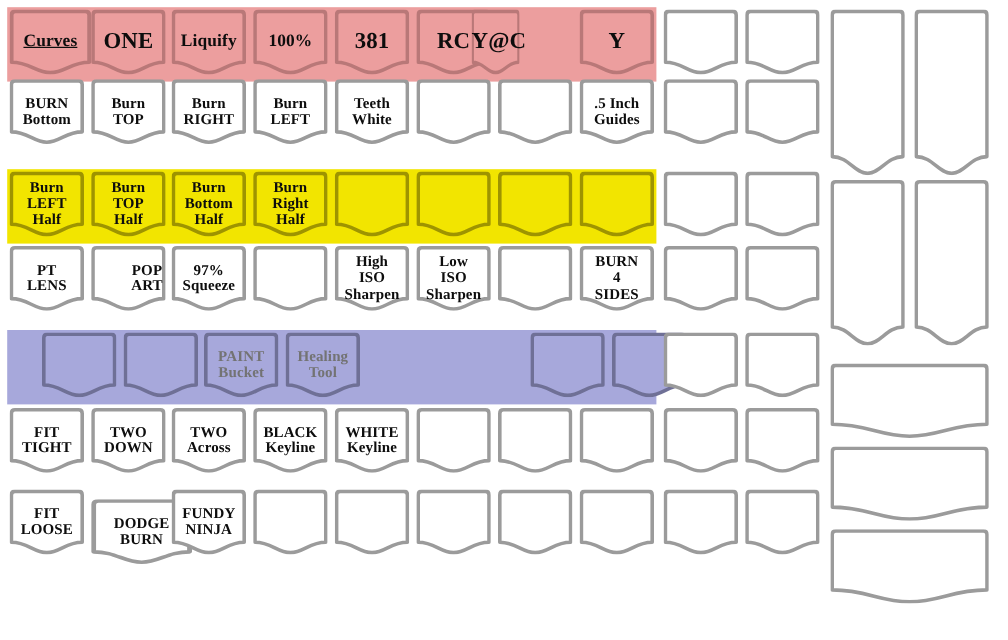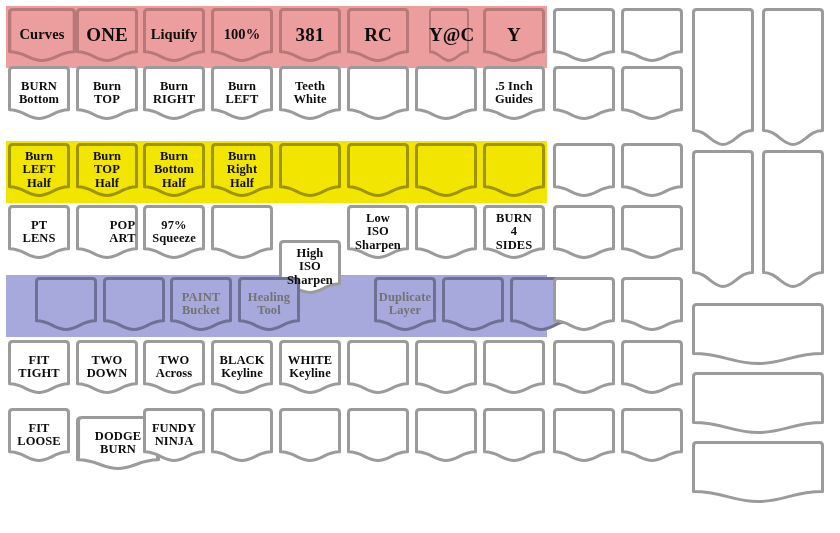--- a/index.html
+++ b/index.html
@@ -64,21 +64,21 @@
   .lbl-md { font-size: 14.5px; }
   .lbl-lg { font-size: 19px; }
 </style>
 </head>
 <body>
 
 <div id="board">
     <div class="band" style="top: 6px; height: 62px; background: rgb(236, 158, 158);"></div>
     <div class="band" style="top: 141px; height: 62px; background: rgb(242, 229, 0);"></div>
     <div class="band" style="top: 275px; height: 62px; background: rgb(167, 168, 219);"></div>
-    <div class="tag lbl-md r-pink" style="left: 8px; top: 8px; width: 68px; height: 54px;">
+    <div class="tag lbl-md r-pink" style="left: 8px; top: 8px; width: 68px; height: 54px; text-decoration: underline;">
       <span class="shape">
         <svg viewBox="0 0 62 54" preserveAspectRatio="none">
           <path d="M 1.5 4.5 Q 1.5 1.5 4.5 1.5 L 57.5 1.5 Q 60.5 1.5 60.5 4.5 L 60.5 43.86 C 46.86 43.86 41.900000000000006 52.5 31 52.5 C 20.099999999999998 52.5 15.14 43.86 1.5 43.86 Z" fill="#EC9E9E" stroke="#B97878" stroke-width="3" stroke-linejoin="round"></path>
         </svg>
       </span>
       <span class="inner">Curves</span>
     </div>
     <div class="tag lbl-md r-pink" style="left: 143px; top: 8px; width: 62px; height: 54px;">
       <span class="shape">
         <svg viewBox="0 0 62 54" preserveAspectRatio="none">
@@ -112,21 +112,21 @@
       <span class="inner">381</span>
     </div>
     <div class="tag lbl-lg r-pink" style="left: 347px; top: 8px; width: 62px; height: 54px;">
       <span class="shape">
         <svg viewBox="0 0 62 54" preserveAspectRatio="none">
           <path d="M 1.5 4.5 Q 1.5 1.5 4.5 1.5 L 57.5 1.5 Q 60.5 1.5 60.5 4.5 L 60.5 43.86 C 46.86 43.86 41.900000000000006 52.5 31 52.5 C 20.099999999999998 52.5 15.14 43.86 1.5 43.86 Z" fill="#EC9E9E" stroke="#B97878" stroke-width="3" stroke-linejoin="round"></path>
         </svg>
       </span>
       <span class="inner">RC</span>
     </div>
-    <div class="tag lbl-lg r-pink" style="left: 429px; top: 8px; width: 40px; height: 54px;">
+    <div class="tag lbl-lg r-pink" style="left: 393px; top: 8px; width: 40px; height: 54px;">
       <span class="shape">
         <svg viewBox="0 0 62 54" preserveAspectRatio="none">
           <path d="M 1.5 4.5 Q 1.5 1.5 4.5 1.5 L 57.5 1.5 Q 60.5 1.5 60.5 4.5 L 60.5 43.86 C 46.86 43.86 41.900000000000006 52.5 31 52.5 C 20.099999999999998 52.5 15.14 43.86 1.5 43.86 Z" fill="#EC9E9E" stroke="#B97878" stroke-width="3" stroke-linejoin="round"></path>
         </svg>
       </span>
       <span class="inner">Y@C</span>
     </div>
     <div class="tag lbl-lg r-pink" style="left: 483px; top: 8px; width: 62px; height: 54px;">
       <span class="shape">
         <svg viewBox="0 0 62 54" preserveAspectRatio="none">
@@ -336,21 +336,21 @@
       <span class="inner">97%<br>Squeeze</span>
     </div>
     <div class="tag lbl-sm r-white" style="left: 211px; top: 205px; width: 62px; height: 54px;">
       <span class="shape">
         <svg viewBox="0 0 62 54" preserveAspectRatio="none">
           <path d="M 1.5 4.5 Q 1.5 1.5 4.5 1.5 L 57.5 1.5 Q 60.5 1.5 60.5 4.5 L 60.5 43.86 C 46.86 43.86 41.900000000000006 52.5 31 52.5 C 20.099999999999998 52.5 15.14 43.86 1.5 43.86 Z" fill="#FFFFFF" stroke="#9B9B9B" stroke-width="3" stroke-linejoin="round"></path>
         </svg>
       </span>
       <span class="inner"></span>
     </div>
-    <div class="tag lbl-sm r-white" style="left: 279px; top: 205px; width: 62px; height: 54px; margin-top: 35px;">
+    <div class="tag lbl-sm r-white" style="left: 279px; top: 205px; width: 62px; height: 54px;">
       <span class="shape">
         <svg viewBox="0 0 62 54" preserveAspectRatio="none">
           <path d="M 1.5 4.5 Q 1.5 1.5 4.5 1.5 L 57.5 1.5 Q 60.5 1.5 60.5 4.5 L 60.5 43.86 C 46.86 43.86 41.900000000000006 52.5 31 52.5 C 20.099999999999998 52.5 15.14 43.86 1.5 43.86 Z" fill="#FFFFFF" stroke="#9B9B9B" stroke-width="3" stroke-linejoin="round"></path>
         </svg>
       </span>
       <span class="inner">High<br>ISO<br>Sharpen</span>
     </div>
     <div class="tag lbl-sm r-white" style="left: 347px; top: 205px; width: 62px; height: 54px;">
       <span class="shape">
         <svg viewBox="0 0 62 54" preserveAspectRatio="none">
@@ -415,28 +415,20 @@
       </span>
       <span class="inner">PAINT<br>Bucket</span>
     </div>
     <div class="tag lbl-sm r-purple" style="left: 211px; top: 277px; width: 62px; height: 54px;">
       <span class="shape">
         <svg viewBox="0 0 62 54" preserveAspectRatio="none">
           <path d="M 1.5 4.5 Q 1.5 1.5 4.5 1.5 L 57.5 1.5 Q 60.5 1.5 60.5 4.5 L 60.5 43.86 C 46.86 43.86 41.900000000000006 52.5 31 52.5 C 20.099999999999998 52.5 15.14 43.86 1.5 43.86 Z" fill="#A7A8DB" stroke="#6F7096" stroke-width="3" stroke-linejoin="round"></path>
         </svg>
       </span>
       <span class="inner">Healing<br>Tool</span>
-    </div>
-    <div class="tag lbl-sm r-purple" style="left: 347px; top: 277px; width: 62px; height: 54px;">
-      <span class="shape">
-        <svg viewBox="0 0 62 54" preserveAspectRatio="none">
-          <path d="M 1.5 4.5 Q 1.5 1.5 4.5 1.5 L 57.5 1.5 Q 60.5 1.5 60.5 4.5 L 60.5 43.86 C 46.86 43.86 41.900000000000006 52.5 31 52.5 C 20.099999999999998 52.5 15.14 43.86 1.5 43.86 Z" fill="#A7A8DB" stroke="#6F7096" stroke-width="3" stroke-linejoin="round"></path>
-        </svg>
-      </span>
-      <span class="inner">Duplicate<br>Layer</span>
     </div>
     <div class="tag lbl-sm r-purple" style="left: 415px; top: 277px; width: 62px; height: 54px;">
       <span class="shape">
         <svg viewBox="0 0 62 54" preserveAspectRatio="none">
           <path d="M 1.5 4.5 Q 1.5 1.5 4.5 1.5 L 57.5 1.5 Q 60.5 1.5 60.5 4.5 L 60.5 43.86 C 46.86 43.86 41.900000000000006 52.5 31 52.5 C 20.099999999999998 52.5 15.14 43.86 1.5 43.86 Z" fill="#A7A8DB" stroke="#6F7096" stroke-width="3" stroke-linejoin="round"></path>
         </svg>
       </span>
       <span class="inner"></span>
     </div>
     <div class="tag lbl-sm r-purple" style="left: 483px; top: 277px; width: 62px; height: 54px;">

